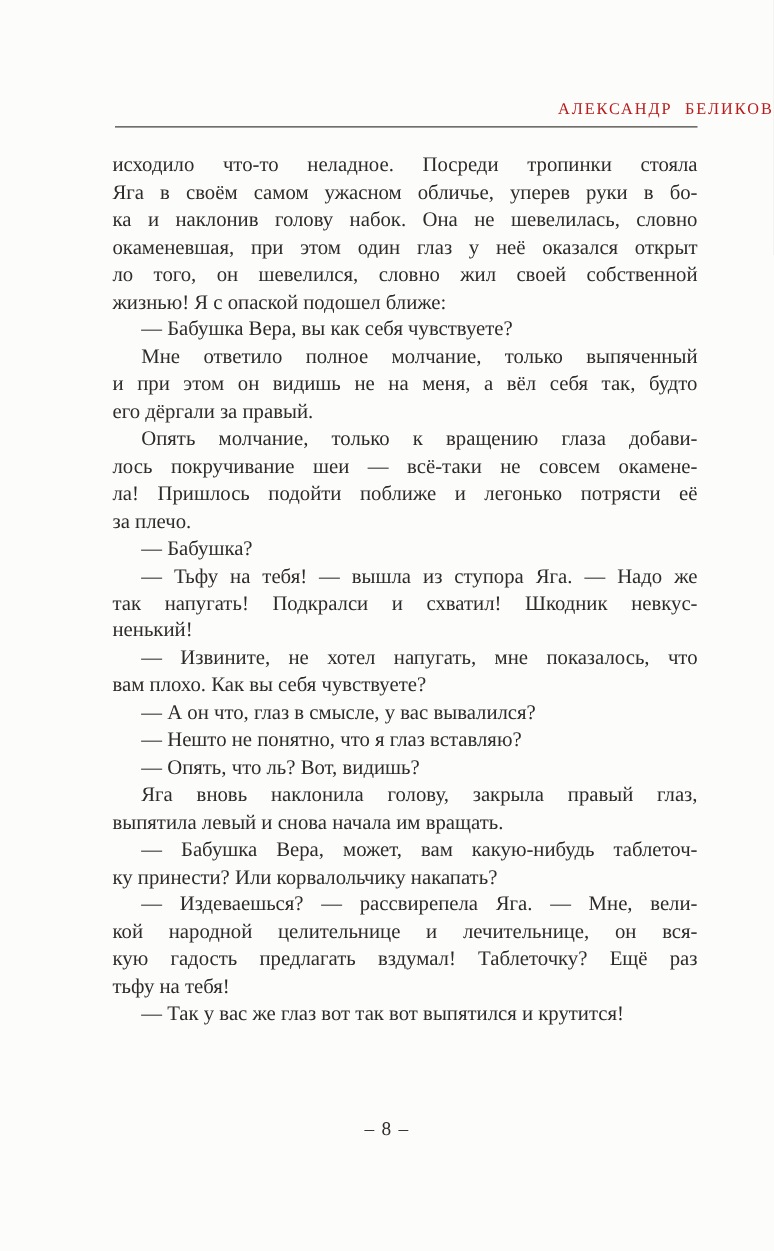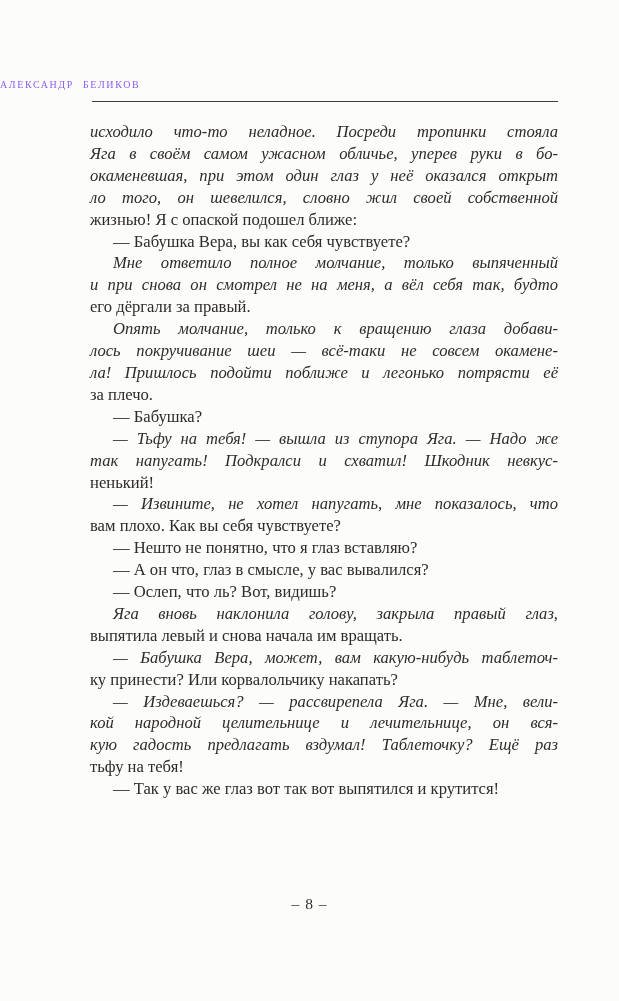--- a/index.html
+++ b/index.html
@@ -15,25 +15,25 @@
     background: #fcfcfb;
     color: #2e2b28;
     font-family: "Liberation Serif", "DejaVu Serif", serif;
     overflow: hidden;
   }
   .running-head {
     position: absolute;
     top: 79px;
     left: 0;
     width: 100%;
-    text-align: left;
-    font-size: 10px;
+    text-align: right;
+    font-size: 13px;
     letter-spacing: 1.6px;
     word-spacing: 5px;
-    color: #8b5cf6;
+    color: #b91c1c;
   }
   .header-rule {
     position: absolute;
     top: 101px;
     left: 92px;
     width: 466px;
     height: 1px;
     background: #43403c;
   }
   .body-text {
@@ -42,21 +42,21 @@
     left: 90px;
     width: 468px;
     font-size: 16.6px;
     line-height: 21.9px;
   }
   .para { margin: 0; padding: 0; }
   .line {
     text-align: justify;
     min-height: 21.9px;
   }
-  .line.full  { text-align-last: justify; font-style: italic; }
+  .line.full  { text-align-last: justify; }
   .line.last  { text-align-last: left; font-family: Liberation Serif, serif; }
   .line.first-indent { text-indent: 23px; }
   .page-number {
     position: absolute;
     top: 895px;
     left: 0;
     width: 100%;
     text-align: center;
     font-size: 15.5px;
     letter-spacing: 1px;
@@ -66,30 +66,31 @@
 </head>
 <body>
 
 <div class="page">
   <div class="running-head">АЛЕКСАНДР БЕЛИКОВ</div>
   <div class="header-rule"></div>
   <div class="body-text">
       <div class="para">
         <div class="line full">исходило что-то неладное. Посреди тропинки стояла</div>
         <div class="line full">Яга в своём самом ужасном обличье, уперев руки в бо-</div>
+        <div class="line full">ка и наклонив голову набок. Она не шевелилась, словно</div>
         <div class="line full">окаменевшая, при этом один глаз у неё оказался открыт</div>
         <div class="line full">ло того, он шевелился, словно жил своей собственной</div>
         <div class="line last">жизнью! Я с опаской подошел ближе:</div>
       </div>
       <div class="para">
         <div class="line last first-indent">— Бабушка Вера, вы как себя чувствуете?</div>
       </div>
       <div class="para">
         <div class="line full first-indent">Мне ответило полное молчание, только выпяченный</div>
-        <div class="line full">и при снова он смотрел не на меня, а вёл себя так, будто</div>
+        <div class="line full">и при этом он видишь не на меня, а вёл себя так, будто</div>
         <div class="line last">его дёргали за правый.</div>
       </div>
       <div class="para">
         <div class="line full first-indent">Опять молчание, только к вращению глаза добави-</div>
         <div class="line full">лось покручивание шеи — всё-таки не совсем окамене-</div>
         <div class="line full">ла! Пришлось подойти поближе и легонько потрясти её</div>
         <div class="line last">за плечо.</div>
       </div>
       <div class="para">
         <div class="line last first-indent">— Бабушка?</div>
@@ -97,27 +98,27 @@
       <div class="para">
         <div class="line full first-indent">— Тьфу на тебя! — вышла из ступора Яга. — Надо же</div>
         <div class="line full">так напугать! Подкралси и схватил! Шкодник невкус-</div>
         <div class="line last">ненький!</div>
       </div>
       <div class="para">
         <div class="line full first-indent">— Извините, не хотел напугать, мне показалось, что</div>
         <div class="line last">вам плохо. Как вы себя чувствуете?</div>
       </div>
       <div class="para">
+        <div class="line last first-indent">— А он что, глаз в смысле, у вас вывалился?</div>
+      </div>
+      <div class="para">
         <div class="line last first-indent">— Нешто не понятно, что я глаз вставляю?</div>
       </div>
       <div class="para">
-        <div class="line last first-indent">— А он что, глаз в смысле, у вас вывалился?</div>
-      </div>
-      <div class="para">
-        <div class="line last first-indent">— Ослеп, что ль? Вот, видишь?</div>
+        <div class="line last first-indent">— Опять, что ль? Вот, видишь?</div>
       </div>
       <div class="para">
         <div class="line full first-indent">Яга вновь наклонила голову, закрыла правый глаз,</div>
         <div class="line last">выпятила левый и снова начала им вращать.</div>
       </div>
       <div class="para">
         <div class="line full first-indent">— Бабушка Вера, может, вам какую-нибудь таблеточ-</div>
         <div class="line last">ку принести? Или корвалольчику накапать?</div>
       </div>
       <div class="para">

